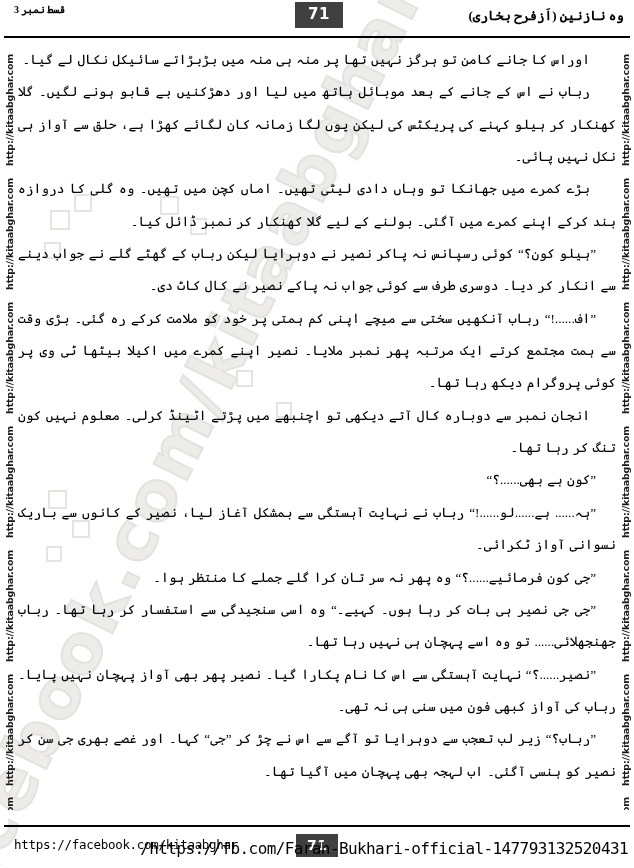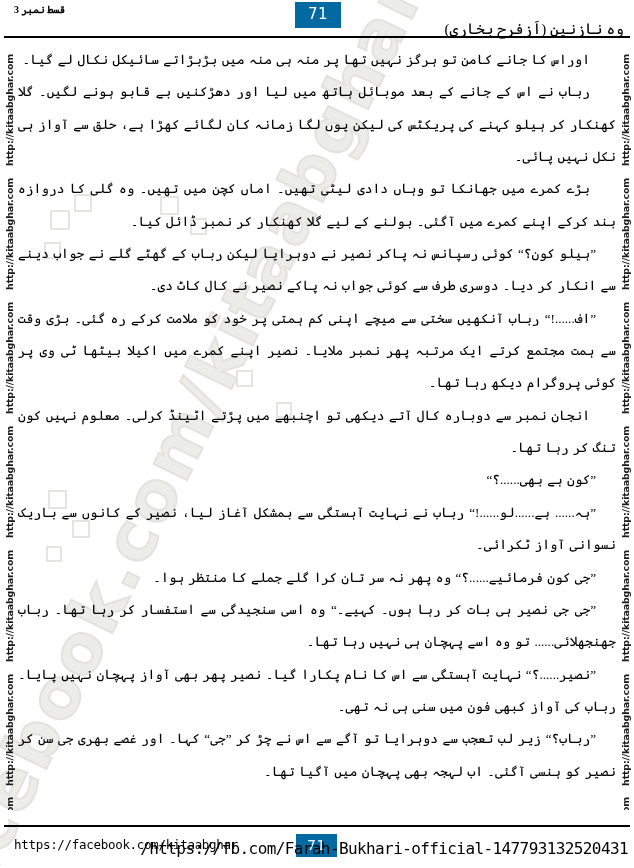--- a/index.html
+++ b/index.html
@@ -98,43 +98,43 @@
   
   .hdr {
     position: absolute;
     left: 0; right: 0; top: 0;
     height: 37px;
     z-index: 5;
   }
   .hdr-title {
     position: absolute;
     right: 10px;
-    top: 20px;
+    top: 8px;
     font-family: "Liberation Serif", serif;
-    font-size: 15px;
-    font-weight: 400;
+    font-size: 13px;
+    font-weight: 700;
     direction: rtl;
     white-space: nowrap;
   }
   .hdr-episode {
     position: absolute;
     left: 14px;
     top: 4px;
     font-family: "Liberation Serif", serif;
     font-size: 10px;
     font-weight: 700;
     direction: rtl;
     white-space: nowrap;
   }
   .pagebadge {
-    background: #0369a1;
+    background: #404040;
     color: #ffffff;
     font-family: "DejaVu Sans", sans-serif;
     font-size: 15px;
-    font-weight: 400;
+    font-weight: 700;
     line-height: 1;
     padding: 5px 13px 6px;
     display: inline-block;
     letter-spacing: .5px;
   }
   .hdr-badge {
     position: absolute;
     left: 295px;
     top: 2px;
   }

